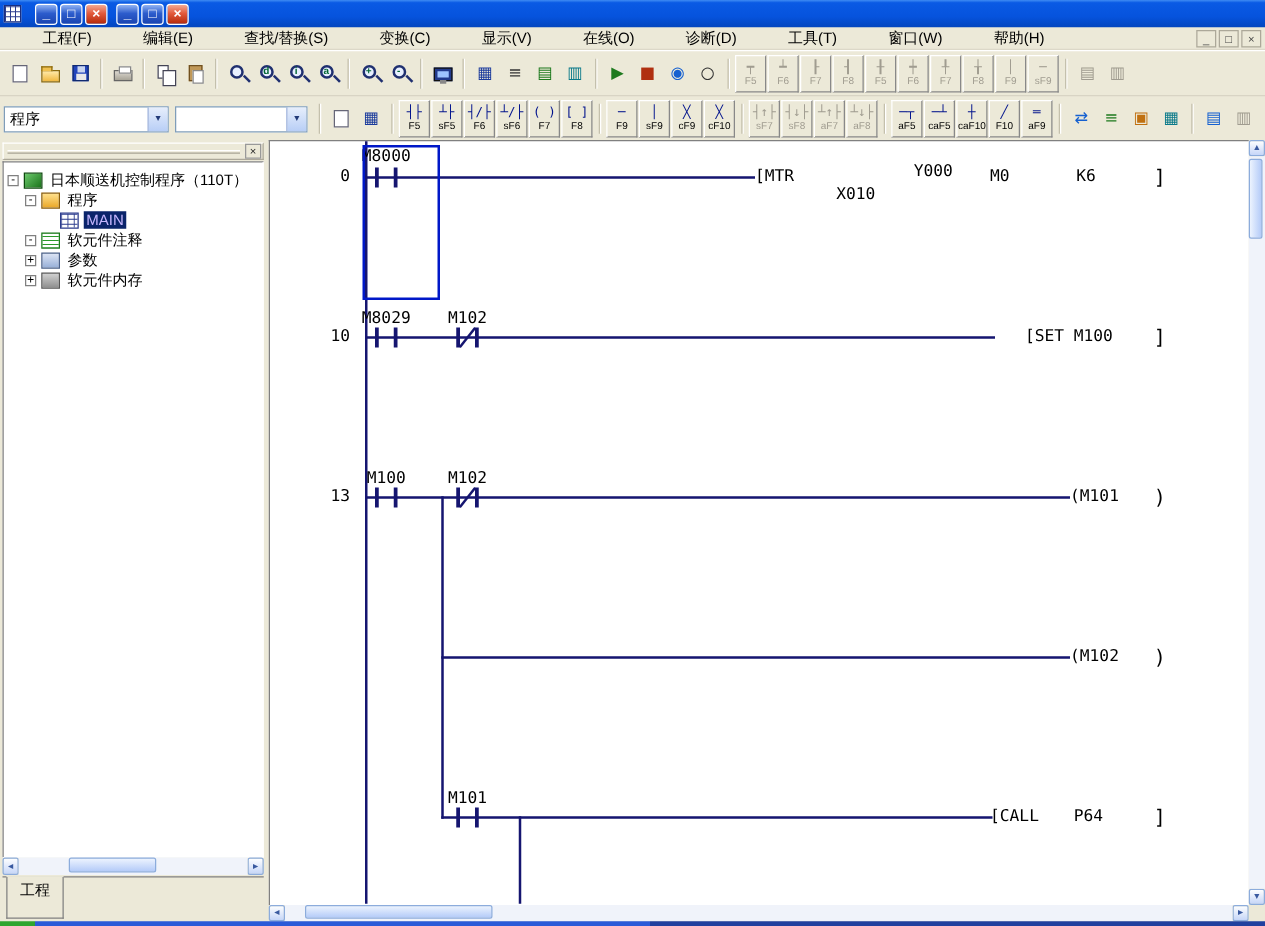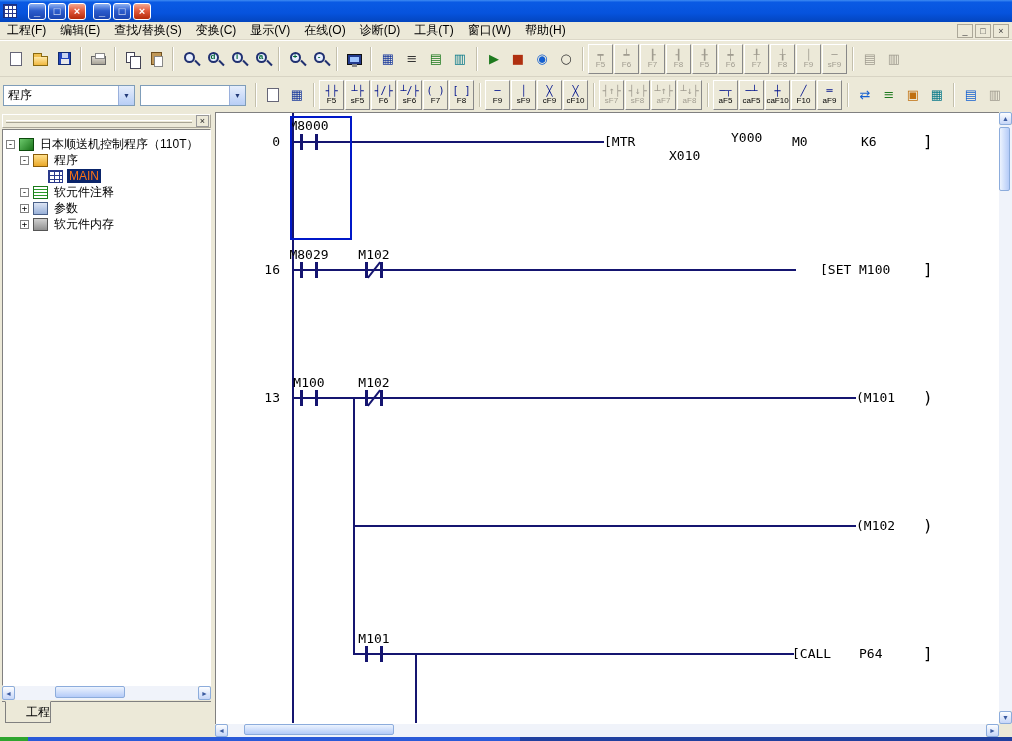--- a/index.html
+++ b/index.html
@@ -17,21 +17,21 @@
     text-shadow:1px 1px 1px #00277a; flex:1; }
   .capgrp { display:flex; flex:none; margin-left:5px; }
   .cap-btn { width:18px; height:17px; margin-left:2px; border:1px solid #fff; border-radius:3px;
     background:linear-gradient(180deg,#8fb2f3,#2c5ccc 45%,#1a44b0); color:#fff; font-size:11px;
     line-height:14px; text-align:center; font-weight:bold; }
   .cap-btn.red { background:linear-gradient(180deg,#f4a891,#e25a3c 45%,#b52a0a); }
 
   
   .menubar { position:absolute; left:0; top:22px; width:1012px; height:18px; background:#ece9d8;
     display:flex; align-items:center; font-size:12px; color:#000; border-bottom:1px solid #dcd8c8; }
-  .menu-item { padding:1px 7px; white-space:nowrap; }
+  .menu-item { padding:1px 7px; white-space:nowrap;margin-left:27px; }
   .mdi { margin-left:auto; display:flex; margin-right:3px; }
   .mdi-btn { width:16px; height:14px; margin-left:2px; border:1px solid #aca899; background:#ece9d8;
     font-size:9px; line-height:12px; text-align:center; color:#444; }
 
   
   .toolbar { position:absolute; left:0; width:1012px; background:#ece9d8; display:flex; align-items:center; }
   .t1 { top:40px; height:37px; border-top:1px solid #fff; border-bottom:1px solid #d8d4c4; padding-left:4px; }
   .t2 { top:78px; height:34px; padding-left:3px; }
   .sep { width:2px; height:24px; border-left:1px solid #c4c0ac; border-right:1px solid #fff; margin:0 4px; flex:none; }
   .tbtn { width:24px; height:26px; display:flex; align-items:center; justify-content:center; flex:none; }
@@ -89,25 +89,25 @@
   .ti-project { background:linear-gradient(135deg,#6cc86c,#1a741a); border-color:#0c4a0c; }
   .ti-folder { background:linear-gradient(180deg,#ffe08c,#eaa828); border-color:#8a5c08; }
   .ti-main { background:#fff; border-color:#2a3a8c;
     background-image:linear-gradient(#2a3a8c 1px,transparent 1px),linear-gradient(90deg,#2a3a8c 1px,transparent 1px);
     background-size:5px 4px; }
   .ti-comment { background:#fff; border-color:#1a7a1a;
     background-image:repeating-linear-gradient(180deg,transparent 0 2px,#2a9a2a 2px 3px); }
   .ti-param { background:linear-gradient(180deg,#dce4f4,#98b0d8); border-color:#4a6088; }
   .ti-mem { background:linear-gradient(180deg,#d0d0d0,#909090); border-color:#555; }
   .tlabel { padding:0 2px; }
-  .tlabel.sel { background:#0a246a; color:#f97316; }
+  .tlabel.sel { background:#0a246a; color:#c4b5fd; }
 
   .tabrow { position:absolute; left:2px; top:589px; width:209px; height:34px; background:#ece9d8; border-top:1px solid #808080; }
-  .ptab { position:absolute; left:3px; top:-1px; width:46px; height:22px; background:#ece9d8;
-    border:1px solid #808080; border-top:1px solid #ece9d8; font-size:12px; text-align:right; line-height:20px; }
+  .ptab { position:absolute; left:3px; top:-1px; width:46px; height:34px; background:#ece9d8;
+    border:1px solid #808080; border-top:1px solid #ece9d8; font-size:12px; text-align:center; line-height:20px; }
 
   
   .sarw { width:13px; height:13px; background:linear-gradient(180deg,#fdfeff,#c6d6f8); border:1px solid #8cacdc;
     border-radius:2px; color:#3a5aa0; font-size:7px; display:flex; align-items:center; justify-content:center; flex:none; }
   .strack { flex:1; position:relative; background:#f0f3fa; }
   .sthumb { position:absolute; background:linear-gradient(180deg,#ecf3fe,#b4cbf8); border:1px solid #8cacdc; border-radius:2px; }
   .panel-hscroll { position:absolute; left:2px; top:574px; width:209px; height:14px; display:flex; }
   .panel-hscroll .sarw { height:14px; }
   .panel-hscroll .sthumb { left:40px; top:0; width:70px; height:12px; }
   .vscroll { position:absolute; left:999px; top:112px; width:13px; height:612px; display:flex; flex-direction:column; }
@@ -464,21 +464,21 @@
   <i class="cb" style="left:84px;top:21px"></i>
   <i class="cb" style="left:99px;top:21px"></i>
   <span class="ltx" style="left:388px;top:22px">[MTR</span>
   <span class="ltx" style="left:453px;top:36px">X010</span>
   <span class="ltx" style="left:515px;top:18px">Y000</span>
   <span class="ltx" style="left:576px;top:22px">M0</span>
   <span class="ltx" style="left:645px;top:22px">K6</span>
   <span class="ltx lbr" style="left:707px;top:22px">]</span>
   <i class="cursorbox"></i>
 
-  <span class="stp" style="top:150px">16</span>
+  <span class="stp" style="top:150px">10</span>
   <span class="dlab" style="left:65px;top:135px">M8029</span>
   <span class="dlab" style="left:130px;top:135px">M102</span>
   <i class="hl" style="left:76px;top:156px;width:504px"></i>
   <i class="cb" style="left:84px;top:149px"></i>
   <i class="cb" style="left:99px;top:149px"></i>
   <i class="cb" style="left:149px;top:149px"></i>
   <i class="cb" style="left:164px;top:149px"></i>
   <i class="nc" style="left:157px;top:147px"></i>
   <span class="ltx" style="left:604px;top:150px">[SET</span>
   <span class="ltx" style="left:643px;top:150px">M100</span>

